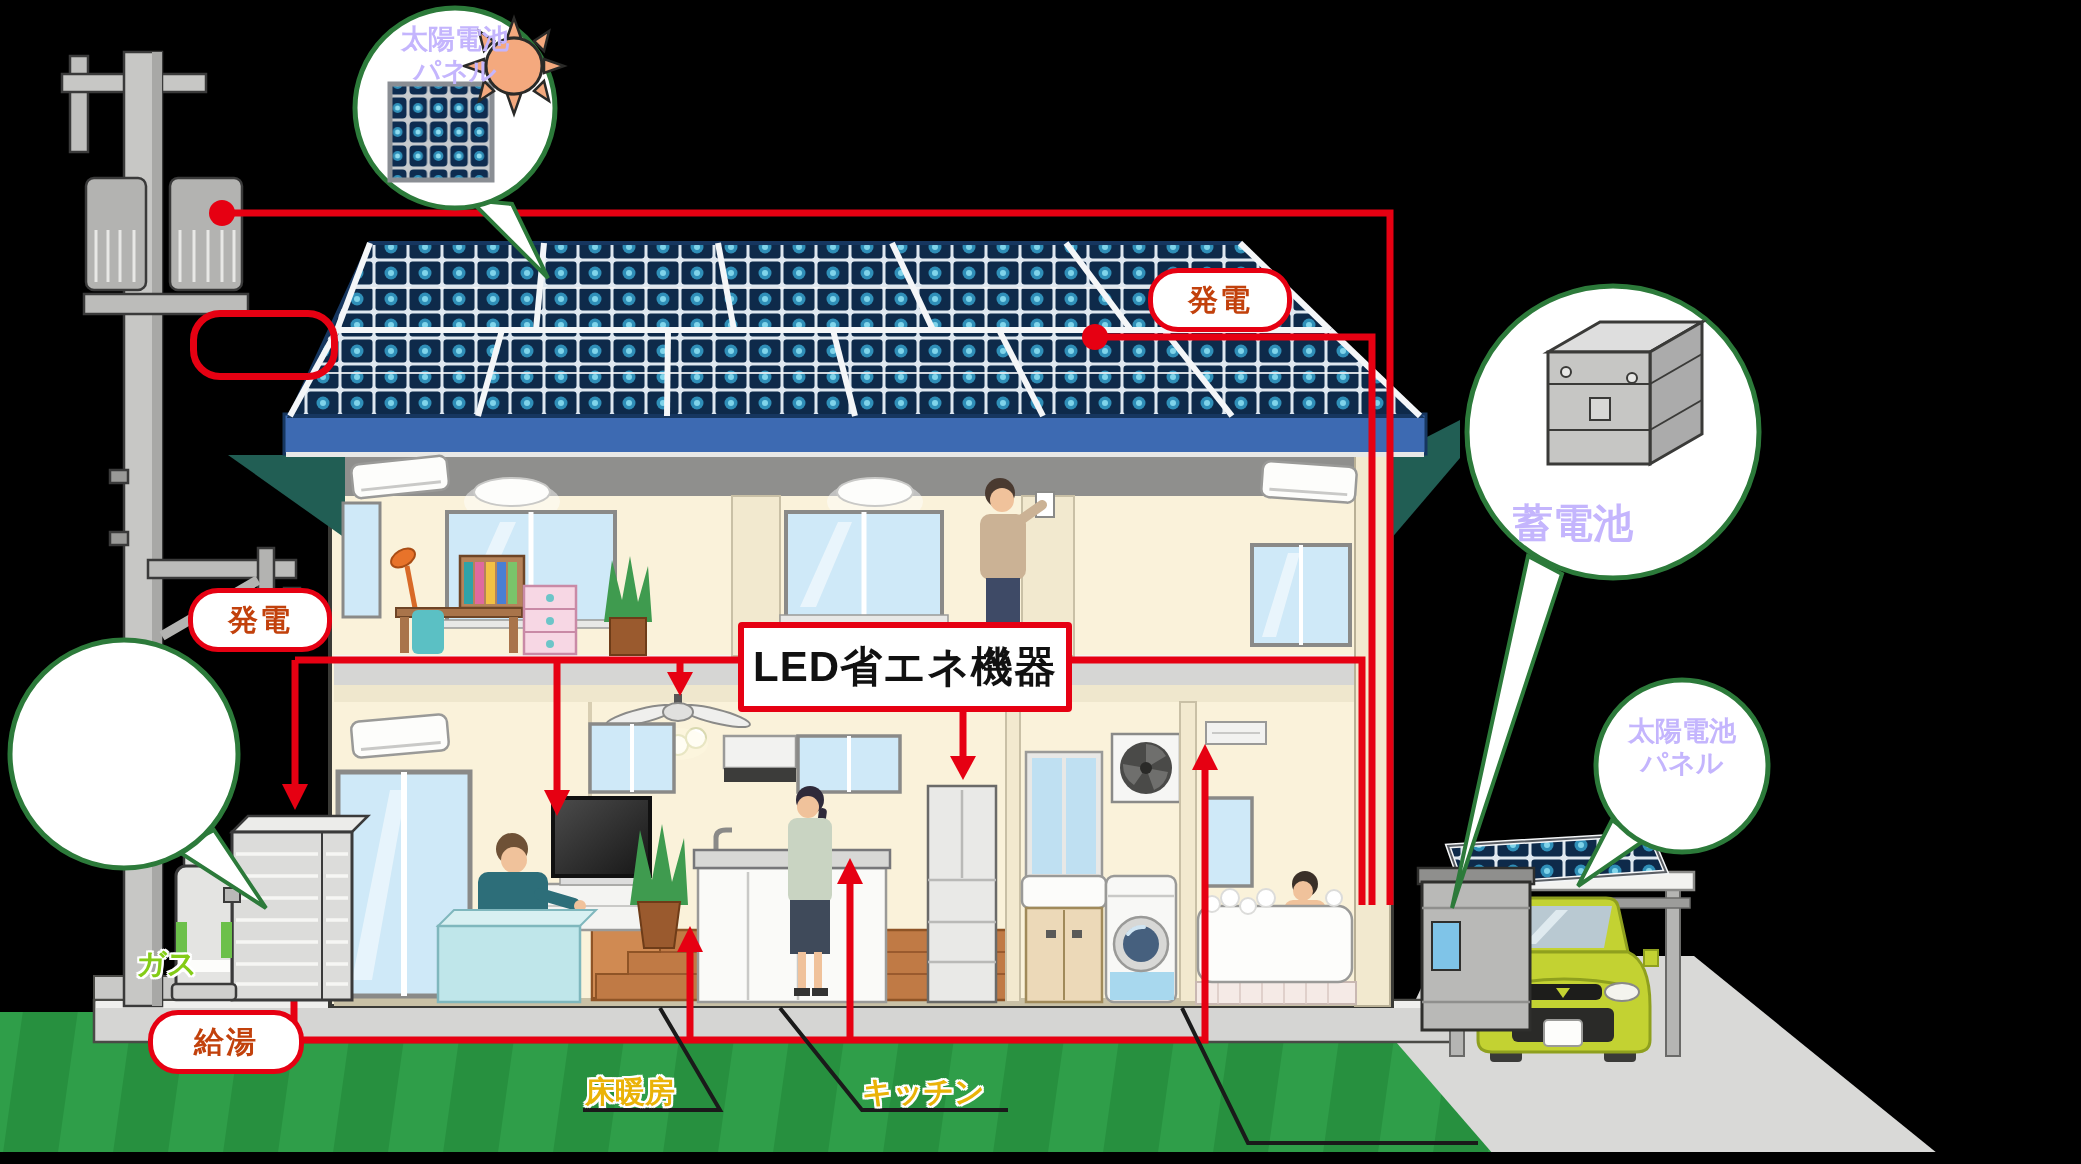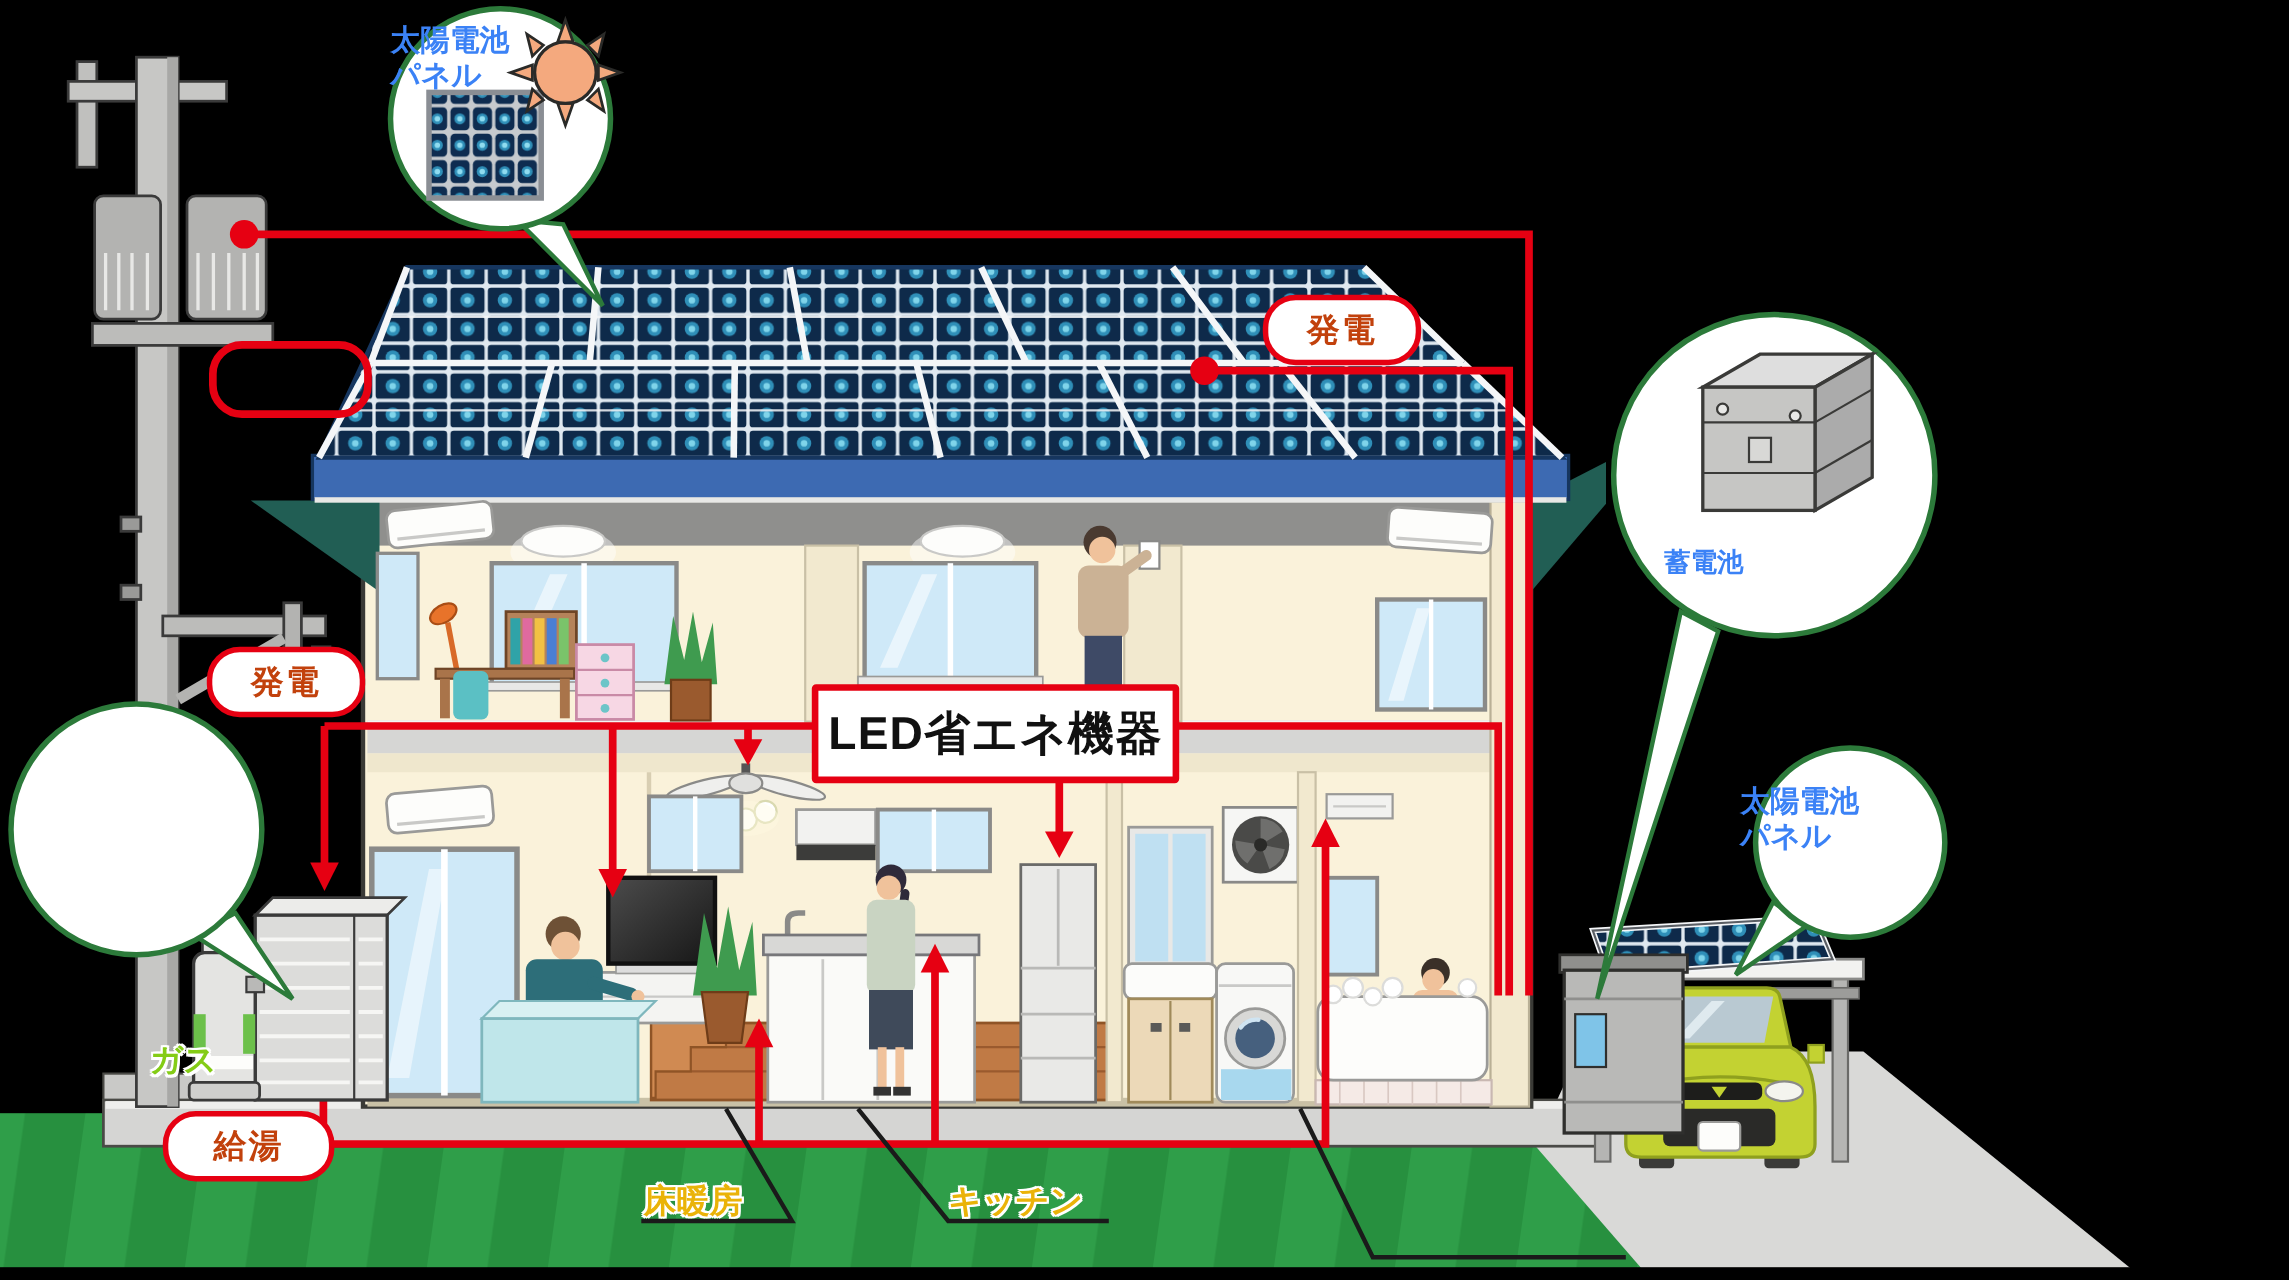--- a/index.html
+++ b/index.html
@@ -9,21 +9,21 @@
   .txt{position:absolute;color:#eab308;font-weight:900;white-space:nowrap;}
   .outline{text-shadow:2px 0 0 #fff,-2px 0 0 #fff,0 2px 0 #fff,0 -2px 0 #fff,
            2px 2px 0 #fff,-2px -2px 0 #fff,2px -2px 0 #fff,-2px 2px 0 #fff;}
   .pill{position:absolute;background:#fff;border:5px solid #e60012;border-radius:30px;
         display:flex;align-items:center;justify-content:center;font-weight:900;
         font-size:30px;color:#c2410c;letter-spacing:2px;}
   .pill-empty{position:absolute;background:transparent;border:7px solid #e60012;border-radius:30px;}
   .ledbox{position:absolute;background:#fff;border:6px solid #e60012;border-radius:4px;
         display:flex;align-items:center;justify-content:center;font-weight:900;
         font-size:42px;color:#111;letter-spacing:1px;}
-  .callout-text{position:absolute;text-align:left;font-weight:900;color:#3b82f6;font-family:Liberation Mono, monospace;}
+  .callout-text{position:absolute;text-align:center;font-weight:900;color:#c4b5fd;}
   .callout-text div{line-height:1.18;}
 </style>
 </head>
 <body>
 
 <div id="stage">
 
 <svg id="scene" width="2081" height="1164" viewBox="0 0 2081 1164">
   <defs>
     <pattern id="cells" width="34" height="26" patternUnits="userSpaceOnUse">
@@ -473,21 +473,21 @@
   </g>
 
   <rect x="0" y="1152" width="2081" height="12" fill="#000"></rect>
 </svg>
 
 <div class="callout-text" style="left:355px;top:24px;width:200px;font-size:27px;">
   <div>太陽電池</div>
   <div>パネル</div>
 </div>
 
-<div class="callout-text" style="left:1513px;top:500px;width:200px;font-size:24px;">
+<div class="callout-text" style="left:1473px;top:500px;width:200px;font-size:40px;">
   <div>蓄電池</div>
 </div>
 
 <div class="callout-text" style="left:1582px;top:716px;width:200px;font-size:27px;">
   <div>太陽電池</div>
   <div>パネル</div>
 </div>
 
 
 <div class="pill" style="left:1148px;top:268px;width:134px;height:54px;">発電</div>

